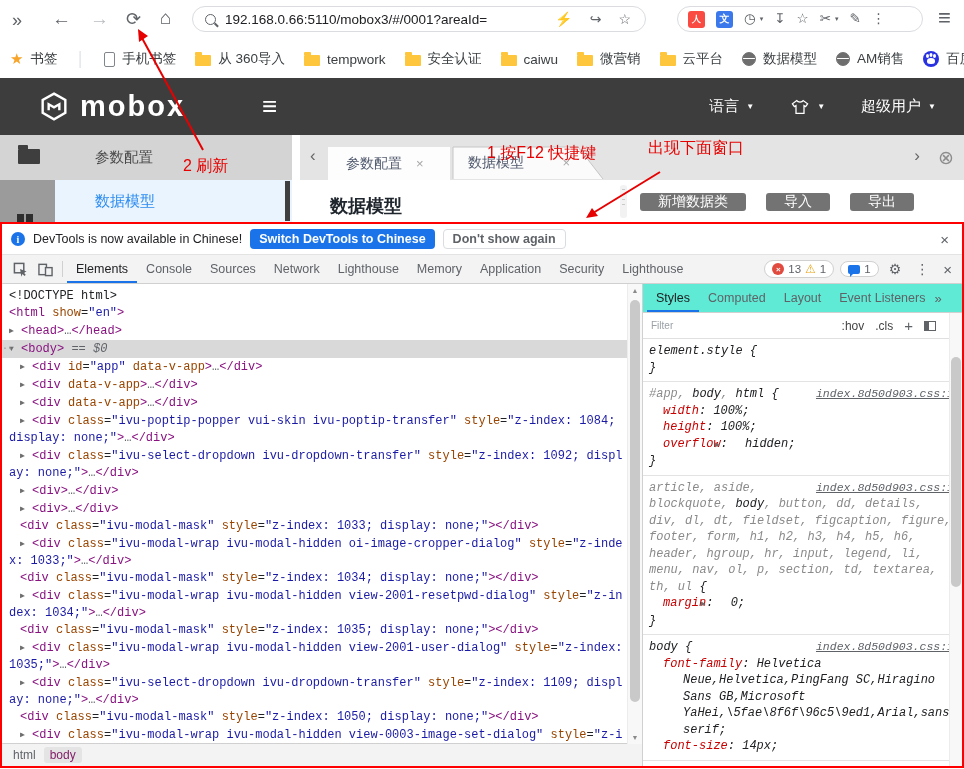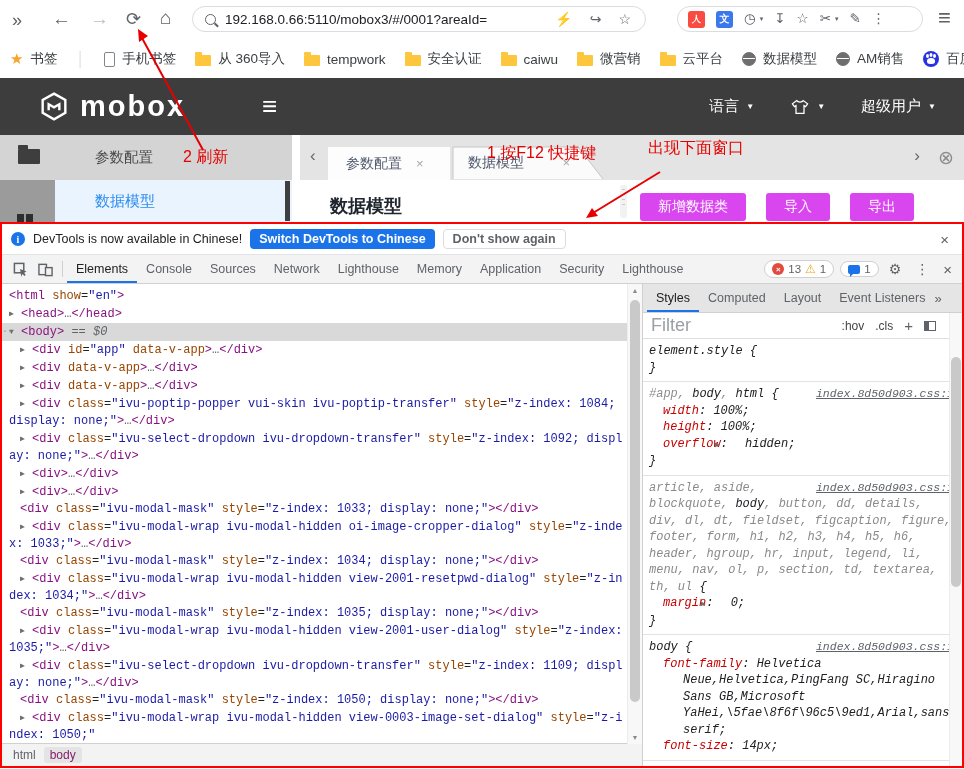--- a/index.html
+++ b/index.html
@@ -65,21 +65,21 @@
         display:flex;align-items:center;padding:0 10px 0 18px;box-sizing:border-box;font-size:14px;color:#515a6e;}
   .tabx{color:#a6a6a6;font-size:13px;margin-left:14px;}
   .tab2{position:absolute;left:452px;top:146px;width:152px;height:34px;}
   .tab2 svg{position:absolute;left:0;top:0;}
   .tab2 .t2label{position:absolute;left:16px;top:8px;font-size:14px;color:#515a6e;}
   .tab2 .tabx{position:absolute;right:34px;top:9px;}
   .circx{position:absolute;left:938px;top:146px;font-size:19px;color:#8c8c8c;}
   .pane{left:300px;top:180px;width:664px;height:42px;background:#fff;}
   .ptitle{position:absolute;left:30px;top:14px;font-size:18px;font-weight:bold;color:#20262e;}
   .actions{position:absolute;left:340px;top:13px;display:flex;gap:20px;}
-  .dbtn{background:#d946ef;color:#fff;font-size:14px;border-radius:3px;height:28px;display:flex;
+  .dbtn{background:#737373;color:#fff;font-size:14px;border-radius:3px;height:18px;display:flex;
         align-items:center;padding:0 18px;white-space:nowrap;}
   .minisplit{position:absolute;left:620px;top:185px;width:7px;height:33px;background:#f2f2f2;border-radius:3px;}
   .minisplit i{display:block;width:3px;height:1px;background:#c9c9c9;margin:4px auto 0;}
   
   .devtools{left:0;top:222px;width:964px;height:546px;background:#fff;border:2px solid #ff0000;box-sizing:border-box;overflow:hidden;}
   .infobar{height:30px;background:#fff;border-bottom:1px solid #e3e3e3;display:flex;align-items:center;padding:0 9px;gap:8px;}
   .iinfo{width:14px;height:14px;border-radius:50%;background:#1a73e8;color:#fff;font-size:10px;font-weight:bold;
          display:flex;align-items:center;justify-content:center;flex:0 0 auto;font-family:"Liberation Serif",serif;}
   .ibtext{font-size:12.5px;color:#202124;}
   .bluebtn{background:#1a73e8;color:#fff;border-radius:4px;padding:3px 9px;font-size:12.5px;font-weight:bold;white-space:nowrap;}
@@ -112,24 +112,24 @@
   .elscroll{position:absolute;right:0;top:0;bottom:22px;width:14px;background:#f8f8f8;border-left:1px solid #ececec;
             display:flex;flex-direction:column;align-items:center;font-size:7px;color:#8a8a8a;}
   .elthumb{width:10px;background:#c9c9c9;border-radius:5px;position:absolute;top:16px;height:402px;left:2px;}
   .sarr-up{margin-top:3px;} .sarr-dn{position:absolute;bottom:3px;}
   .crumbs{height:22px;background:#f3f3f3;border-top:1px solid #d0d0d0;display:flex;align-items:center;
           font-size:12px;gap:2px;padding-left:5px;}
   .crumb{padding:1px 6px;color:#5f6368;}
   .crumb.selc{color:#84216b;background:#e4e4e4;border-radius:3px;}
   
   .stpanel{flex:1;display:flex;flex-direction:column;background:#fff;position:relative;overflow:hidden;}
-  .stabs{height:28px;background:#e5e5e5;border-bottom:1px solid #d0d0d0;display:flex;align-items:center;padding-left:4px;}
+  .stabs{height:28px;background:#5eead4;border-bottom:1px solid #d0d0d0;display:flex;align-items:center;padding-left:4px;}
   .stmore{margin-left:auto;margin-right:22px;color:#5f6368;font-size:13px;}
   .sfilter{height:25px;border-bottom:1px solid #e0e0e0;display:flex;align-items:center;padding:0 8px;}
-  .fplace{font-size:18px;color:#9aa0a6;}
+  .fplace{font-size:10px;color:#9aa0a6;}
   .fctrl{margin-left:auto;display:flex;align-items:center;gap:11px;color:#444;font-size:12px;margin-right:18px;}
   .fplus{font-size:15px;color:#5f6368;}
   .paneico{width:12px;height:10px;border:1px solid #5f6368;box-sizing:border-box;position:relative;}
   .paneico::before{content:"";position:absolute;left:0;top:0;bottom:0;width:4px;background:#5f6368;}
   .srules{flex:1;overflow:hidden;font-family:"Liberation Mono",monospace;font-size:12px;line-height:16.5px;color:#202124;font-style:italic;}
   .rule{border-bottom:1px solid #e3e3e3;padding:4px 8px 5px 6px;overflow:hidden;}
   .slink{float:right;color:#5f6368;text-decoration:underline;font-size:11.5px;}
   .sel-u{color:#8a8a8a;} .sel-m{color:#202124;}
   .decl{padding-left:34px;text-indent:-20px;}
   .prop{color:#c80000;}
@@ -336,20 +336,21 @@
         <span>1</span>
       </span>
       <span class="dtgear">⚙</span>
       <span class="dtgear">⋮</span>
       <span class="dtgear" style="font-size:15px;">×</span>
     </span>
   </div>
   <div class="dtmain">
     <div class="elpanel">
       <div class="tree" id="tree">
+          <div class="line"><span class="tk-p">&lt;!DOCTYPE html&gt;</span></div>
           <div class="line"><span class="tk-t">&lt;html </span><span class="tk-n">show</span><span class="tk-p">=</span><span class="tk-v">"en"</span><span class="tk-t">&gt;</span></div>
           <div class="line"><span class="tk-a">▶</span><span class="tk-t">&lt;head&gt;</span><span class="tk-g">…</span><span class="tk-t">&lt;/head&gt;</span></div>
           <div class="line sel"><span class="dots">··</span><span class="tk-a">▼</span><span class="tk-t">&lt;body&gt;</span><span class="tk-i"> == $0</span></div>
           <div class="line"><span class="tk-sp"></span><span class="tk-a">▶</span><span class="tk-t">&lt;div </span><span class="tk-n">id</span><span class="tk-p">=</span><span class="tk-v">"app"</span><span class="tk-n"> data-v-app</span><span class="tk-t">&gt;</span><span class="tk-g">…</span><span class="tk-t">&lt;/div&gt;</span></div>
           <div class="line"><span class="tk-sp"></span><span class="tk-a">▶</span><span class="tk-t">&lt;div </span><span class="tk-n">data-v-app</span><span class="tk-t">&gt;</span><span class="tk-g">…</span><span class="tk-t">&lt;/div&gt;</span></div>
           <div class="line"><span class="tk-sp"></span><span class="tk-a">▶</span><span class="tk-t">&lt;div </span><span class="tk-n">data-v-app</span><span class="tk-t">&gt;</span><span class="tk-g">…</span><span class="tk-t">&lt;/div&gt;</span></div>
           <div class="line"><span class="tk-sp"></span><span class="tk-a">▶</span><span class="tk-t">&lt;div </span><span class="tk-n">class</span><span class="tk-p">=</span><span class="tk-v">"ivu-poptip-popper vui-skin ivu-poptip-transfer"</span><span class="tk-n"> style</span><span class="tk-p">=</span><span class="tk-v">"z-index: 1084; display: none;"</span><span class="tk-t">&gt;</span><span class="tk-g">…</span><span class="tk-t">&lt;/div&gt;</span></div>
           <div class="line"><span class="tk-sp"></span><span class="tk-a">▶</span><span class="tk-t">&lt;div </span><span class="tk-n">class</span><span class="tk-p">=</span><span class="tk-v">"ivu-select-dropdown ivu-dropdown-transfer"</span><span class="tk-n"> style</span><span class="tk-p">=</span><span class="tk-v">"z-index: 1092; display: none;"</span><span class="tk-t">&gt;</span><span class="tk-g">…</span><span class="tk-t">&lt;/div&gt;</span></div>
           <div class="line"><span class="tk-sp"></span><span class="tk-a">▶</span><span class="tk-t">&lt;div&gt;</span><span class="tk-g">…</span><span class="tk-t">&lt;/div&gt;</span></div>
           <div class="line"><span class="tk-sp"></span><span class="tk-a">▶</span><span class="tk-t">&lt;div&gt;</span><span class="tk-g">…</span><span class="tk-t">&lt;/div&gt;</span></div>
@@ -413,21 +414,21 @@
             <div class="decl"><span class="prop">font-size</span><span>: </span><span>14px;</span></div>
           </div>
         </div>
       <div class="stscroll">
           <span class="stthumb"></span>
         </div>
     </div>
   </div>
 </div>
 
-<div class="anno" style="left:183px;top:147px;">2  刷新</div>
+<div class="anno" style="left:183px;top:156px;">2  刷新</div>
 <div class="anno" style="left:487px;top:143px;">1  按F12 快捷键</div>
 <div class="anno" style="left:648px;top:138px;">出现下面窗口</div>
 <svg id="overlay" width="964" height="769">
   <line x1="203" y1="150" x2="142" y2="38" stroke="#e60000" stroke-width="2"></line>
   <polygon points="138,29 148,36 139,42" fill="#e60000"></polygon>
   <line x1="660" y1="172" x2="593" y2="213" stroke="#e60000" stroke-width="2"></line>
   <polygon points="586,218 592,208 598,216" fill="#e60000"></polygon>
 </svg>
 
 </body></html>

